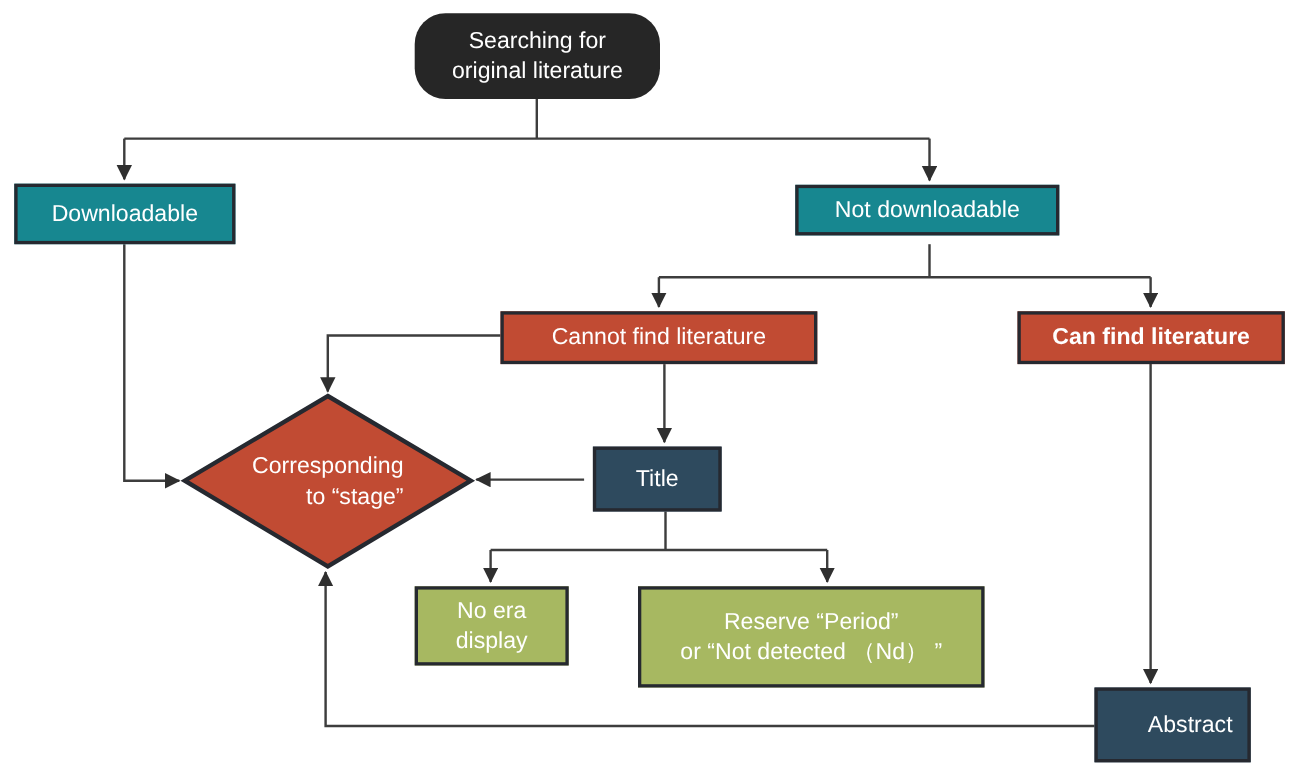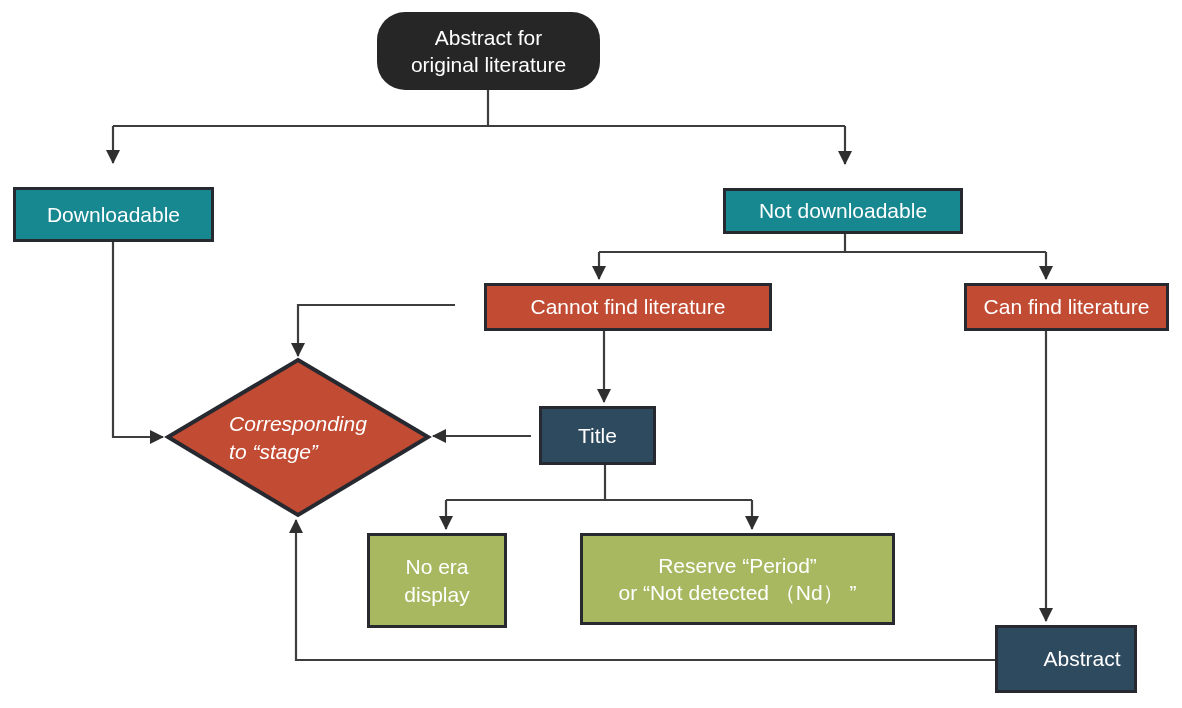--- a/index.html
+++ b/index.html
@@ -32,29 +32,29 @@
     color:var(--text);
     font-size:21px;line-height:1.3;
     text-align:center;white-space:pre-line;
     border:3px solid var(--node-border);
   }
   .node.start{
     background:var(--pill);
     border:none;border-radius:28px;
     font-size:21px;
   }
-  .node.teal{background:var(--teal);margin-top:20px;}
+  .node.teal{background:var(--teal);}
   .node.red{background:var(--red);}
   .node.navy{background:var(--navy);}
   .node.olive{background:var(--olive);}
   .diamond-label{
     position:absolute;
     display:flex;align-items:center;justify-content:center;
     color:var(--text);font-size:21px;line-height:1.35;
-    text-align:left;white-space:pre-line;font-style:italic;
+    text-align:right;white-space:pre-line;
   }
 </style>
 </head>
 <body>
 
 <div id="canvas">
 
   <svg id="edges" viewBox="0 0 1182 708" xmlns="http://www.w3.org/2000/svg">
     <defs>
       <marker id="arrow" markerUnits="userSpaceOnUse" markerWidth="15" markerHeight="15" refX="13" refY="7" orient="auto">
@@ -84,37 +84,37 @@
 
     <path class="edge" d="M113 222 V437 H163" marker-end="url(#arrow)"></path>
 
     <path class="edge" d="M1046 331 V621" marker-end="url(#arrow)"></path>
 
     <path class="edge" d="M995 660 H296 V520" marker-end="url(#arrow)"></path>
 
     <polygon id="diamond-shape" points="298,360 428,437 298,515 168,437"></polygon>
   </svg>
 
-  <div class="node start" style="left:377px;top:12px;width:223px;height:78px;">Abstract for
+  <div class="node start" style="left:377px;top:12px;width:223px;height:78px;">Searching for
 original literature</div>
 
   <div class="node teal" style="left:13px;top:167px;width:201px;height:55px;">Downloadable</div>
 
   <div class="node teal" style="left:723px;top:168px;width:240px;height:46px;">Not downloadable</div>
 
-  <div class="node red" style="left:455px;top:283px;width:288px;height:48px;margin-left:29px;">Cannot find literature</div>
+  <div class="node red" style="left:455px;top:283px;width:288px;height:48px;">Cannot find literature</div>
 
-  <div class="node red" style="left:964px;top:283px;width:205px;height:48px;">Can find literature</div>
+  <div class="node red" style="left:925px;top:283px;width:243px;height:48px;font-weight:bold;">Can find literature</div>
 
   <div class="diamond-label" style="left:188px;top:395px;width:220px;height:86px;">Corresponding
 to “stage”</div>
 
   <div class="node navy" style="left:539px;top:406px;width:117px;height:59px;">Title</div>
 
-  <div class="node olive" style="left:367px;top:533px;width:140px;height:95px;">No era
+  <div class="node olive" style="left:377px;top:533px;width:140px;height:72px;">No era
 display</div>
 
   <div class="node olive" style="left:580px;top:533px;width:315px;height:92px;">Reserve “Period”
 or “Not detected （Nd） ”</div>
 
   <div class="node navy" style="left:995px;top:625px;width:142px;height:68px;padding-left:32px;">Abstract</div>
 
 </div>
 
 </body></html>

